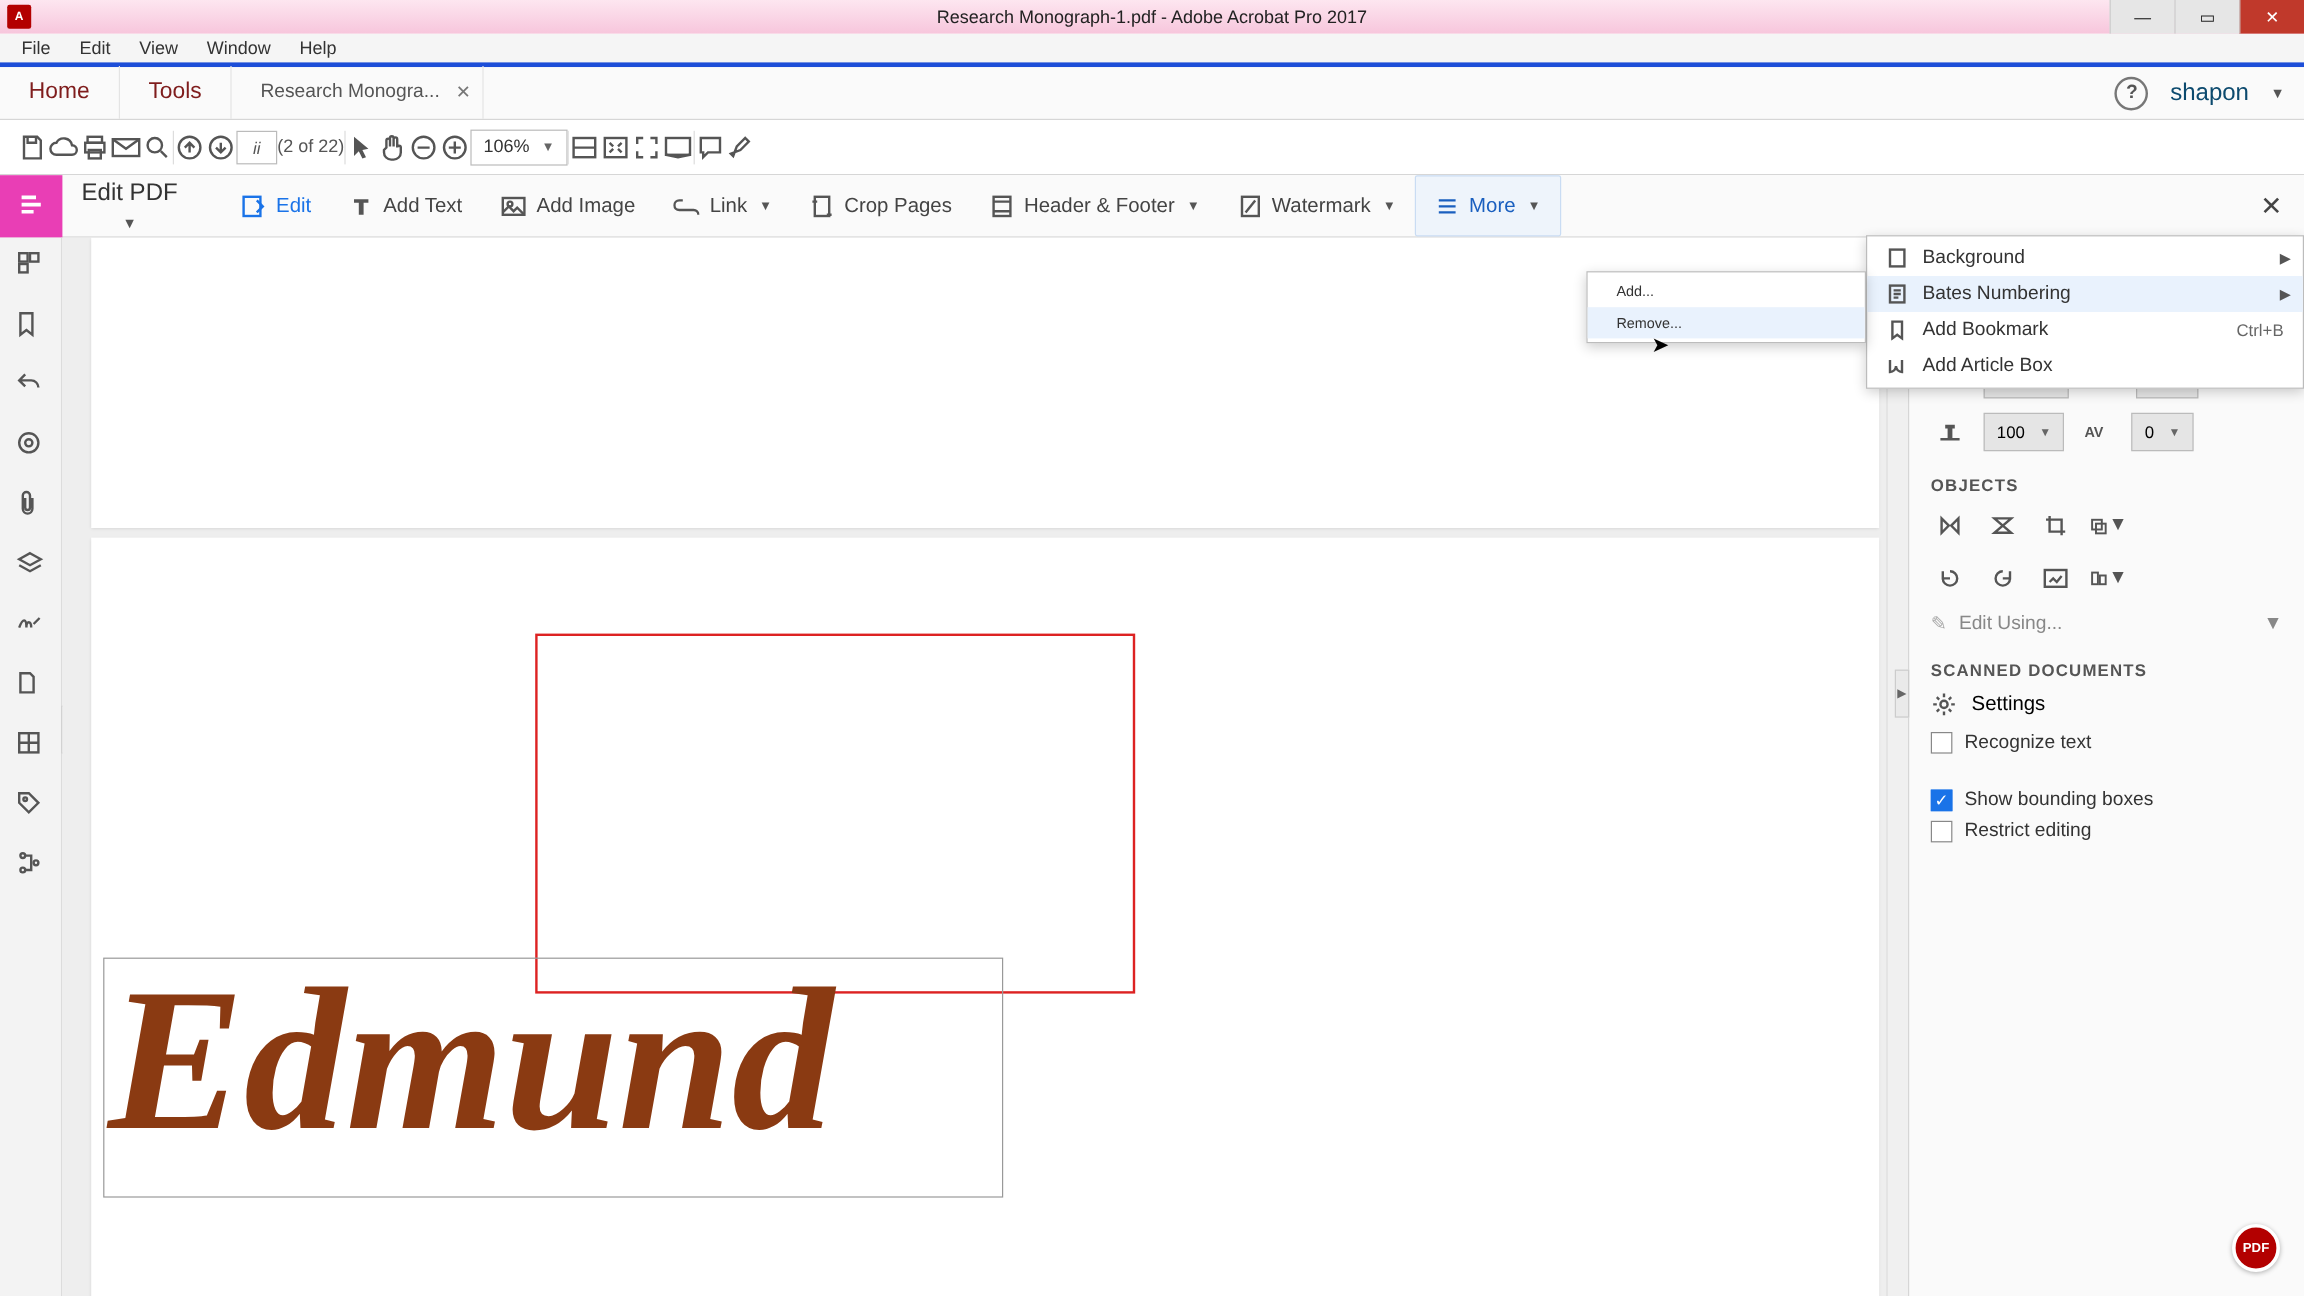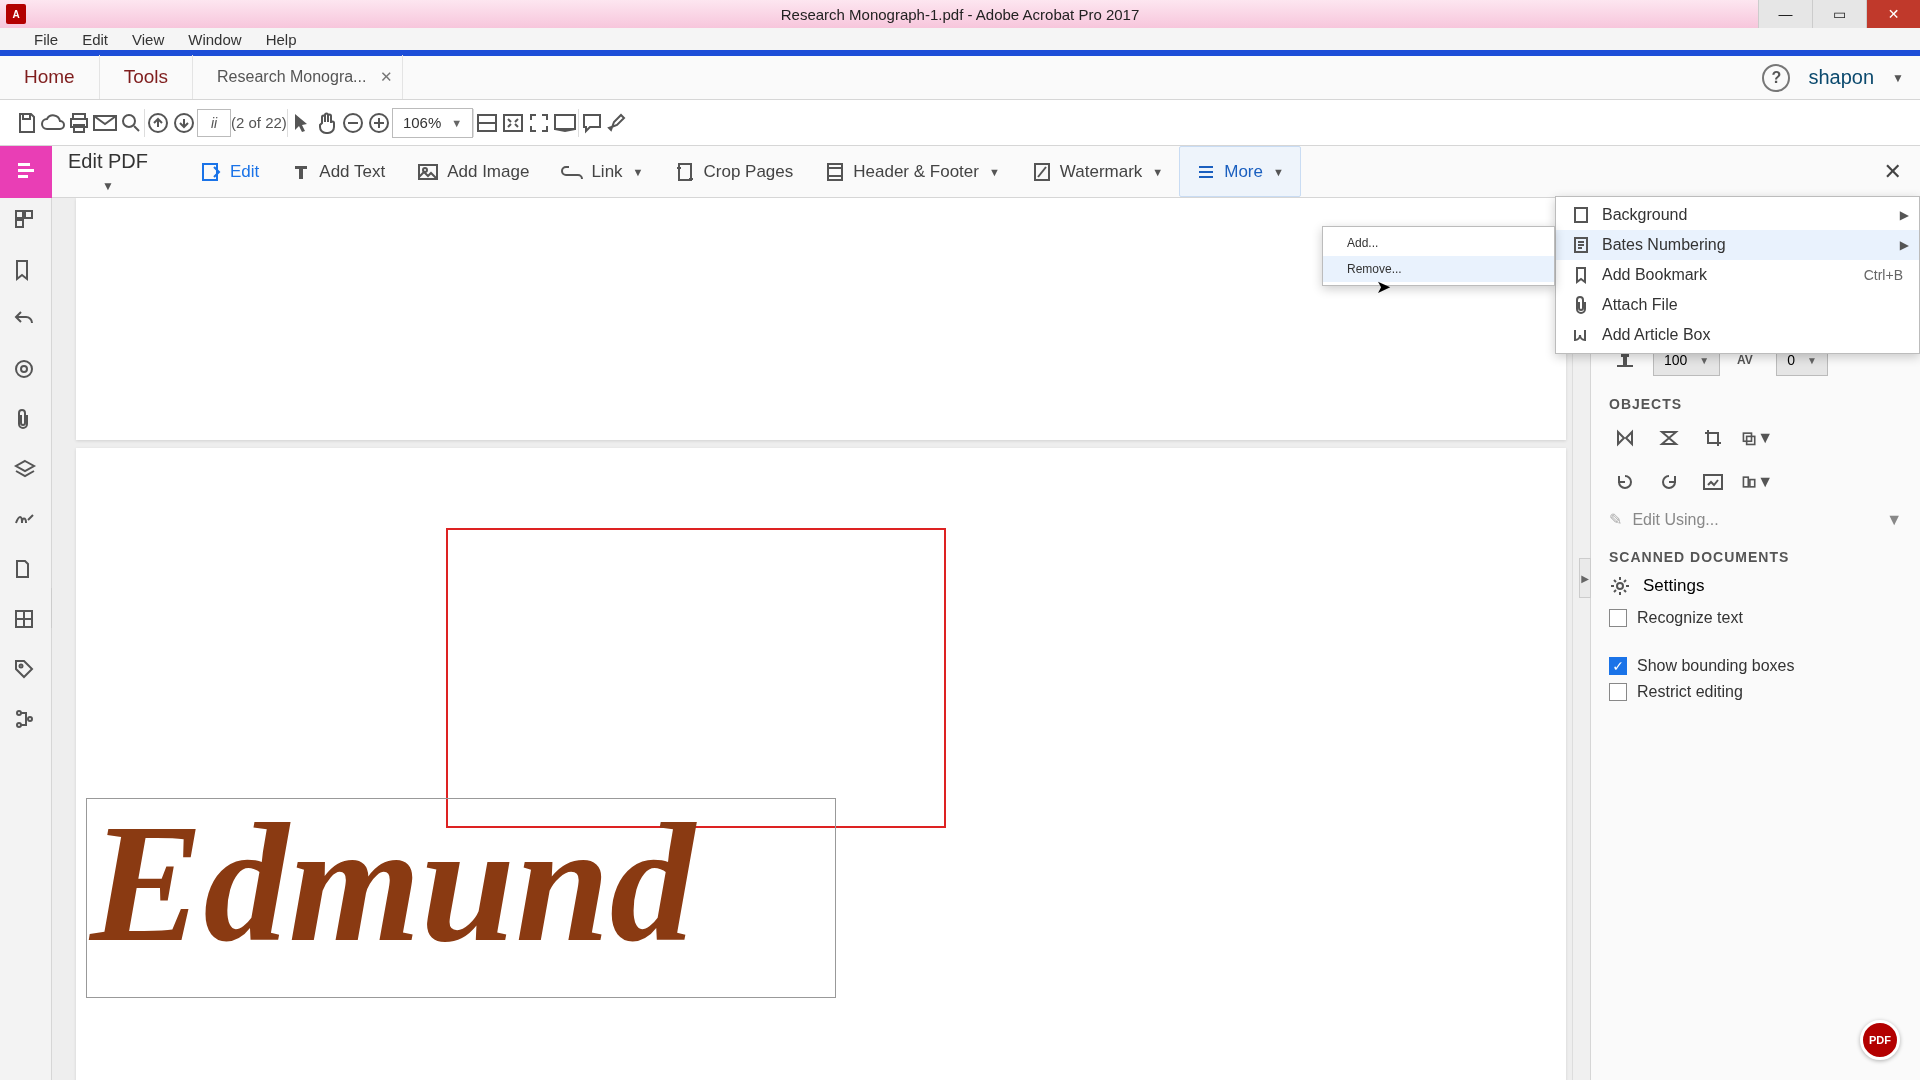--- a/index.html
+++ b/index.html
@@ -7,21 +7,21 @@
 
 
 .titlebar { height: 28px; background: linear-gradient(#fde6f0,#f7c6dc); display: flex; align-items: center; position: relative; }
 .titlebar .app-icon { width: 20px; height: 20px; background: #b30000; border-radius: 2px; margin: 0 6px; display:flex;align-items:center;justify-content:center;color:#fff;font-size:10px;font-weight:bold;}
 .titlebar .title-text { position:absolute; left:50%; transform:translateX(-50%); font-size: 15px; color: #222; }
 .titlebar .win-controls { margin-left:auto; display:flex; height:100%; }
 .titlebar .win-btn { width:54px; display:flex; align-items:center; justify-content:center; background:#e6e6e6; border-left:1px solid #ccc; color:#222; font-size:14px;}
 .titlebar .win-btn.close { background:#c0392b; color:#fff; }
 
 
-.menubar { height: 28px; background:#f5f5f5; display:flex; align-items:center; padding:0 22px; border-bottom:6px solid #1d4ed8;text-align:center;}
+.menubar { height: 28px; background:#f5f5f5; display:flex; align-items:center; padding:0 6px; border-bottom:4px solid #1d4ed8;text-align:center;}
 .menubar .mitem { padding:0 12px; font-size:15px; color:#333; cursor:default;}
 
 
 .tabbar { height: 44px; background:#fafafa; border-bottom:1px solid #d6d6d6; display:flex; align-items:flex-end; position:relative;}
 .tabbar .tab { height:44px; padding:0 24px; display:flex; align-items:center; font-size:19px; color:#7f1d1d; border-right:1px solid #e4e4e4;}
 .tabbar .tab.doc { font-size:16px; color:#555; padding-right:36px; position:relative;}
 .tabbar .tab.doc .closex { position:absolute; right:10px; top:50%; transform:translateY(-50%); font-size:15px; color:#777;}
 .tabbar .right-group { margin-left:auto; display:flex; align-items:center; padding-right:16px; gap:18px; height:100%;}
 .tabbar .help-circle { width:28px;height:28px;border:2px solid #777;border-radius:50%;display:flex;align-items:center;justify-content:center;color:#555;font-weight:bold;}
 .tabbar .user { font-size:20px; color:#0c4a6e;}
@@ -583,28 +583,20 @@
     <span class="mic">
         <svg width="14" height="18" viewBox="0 0 14 18" fill="none" stroke="#555" stroke-width="2">
           <path d="M3 2h8v14l-4-3-4 3z"></path>
         </svg>
       </span>
     <span>Add Bookmark</span>
     <span class="shortcut">Ctrl+B</span>
   </div>
   <div class="mi">
     <span class="mic">
-        <svg width="16" height="18" viewBox="0 0 16 18" fill="none" stroke="#555" stroke-width="2">
-          <path d="M12 6v7a4 4 0 01-8 0V4a3 3 0 016 0v8a2 2 0 01-4 0V6"></path>
-        </svg>
-      </span>
-    <span>Attach File</span>
-  </div>
-  <div class="mi">
-    <span class="mic">
         <svg width="18" height="16" viewBox="0 0 18 16" fill="none" stroke="#555" stroke-width="2">
           <path d="M3 3v10a5 5 0 005-5 5 5 0 005 5V3"></path>
         </svg>
       </span>
     <span>Add Article Box</span>
   </div>
 </div>
 
 <div class="submenu" style="left:1322px; top:226px; width:233px;">
   <div class="smi"><span>Add...</span></div>

